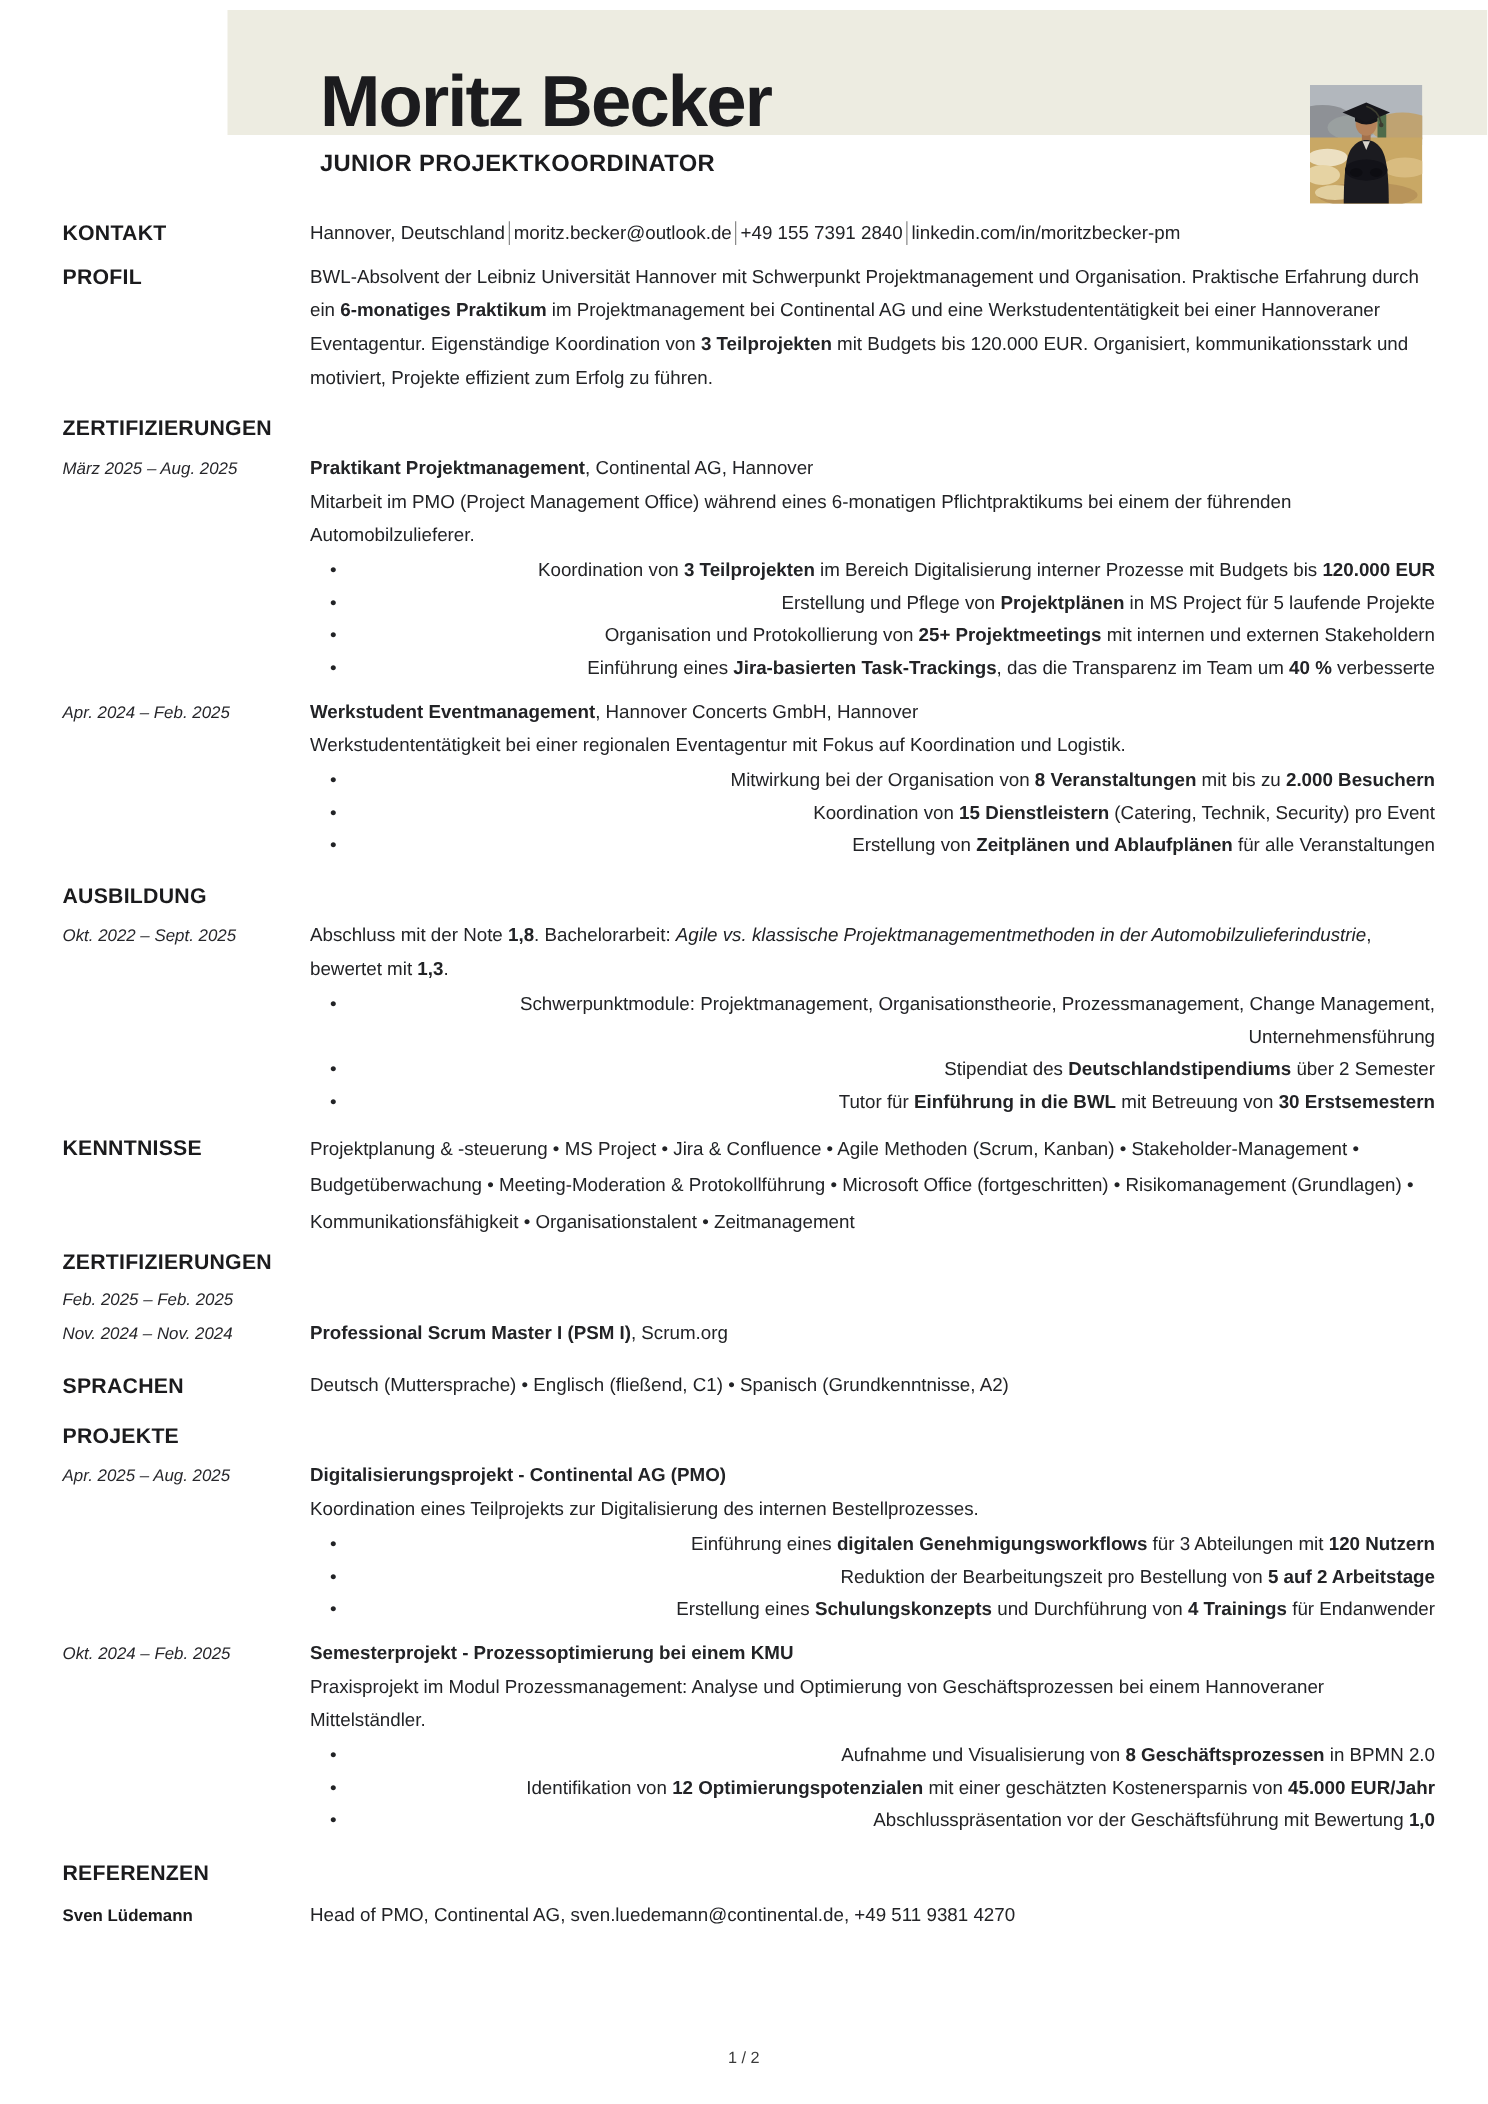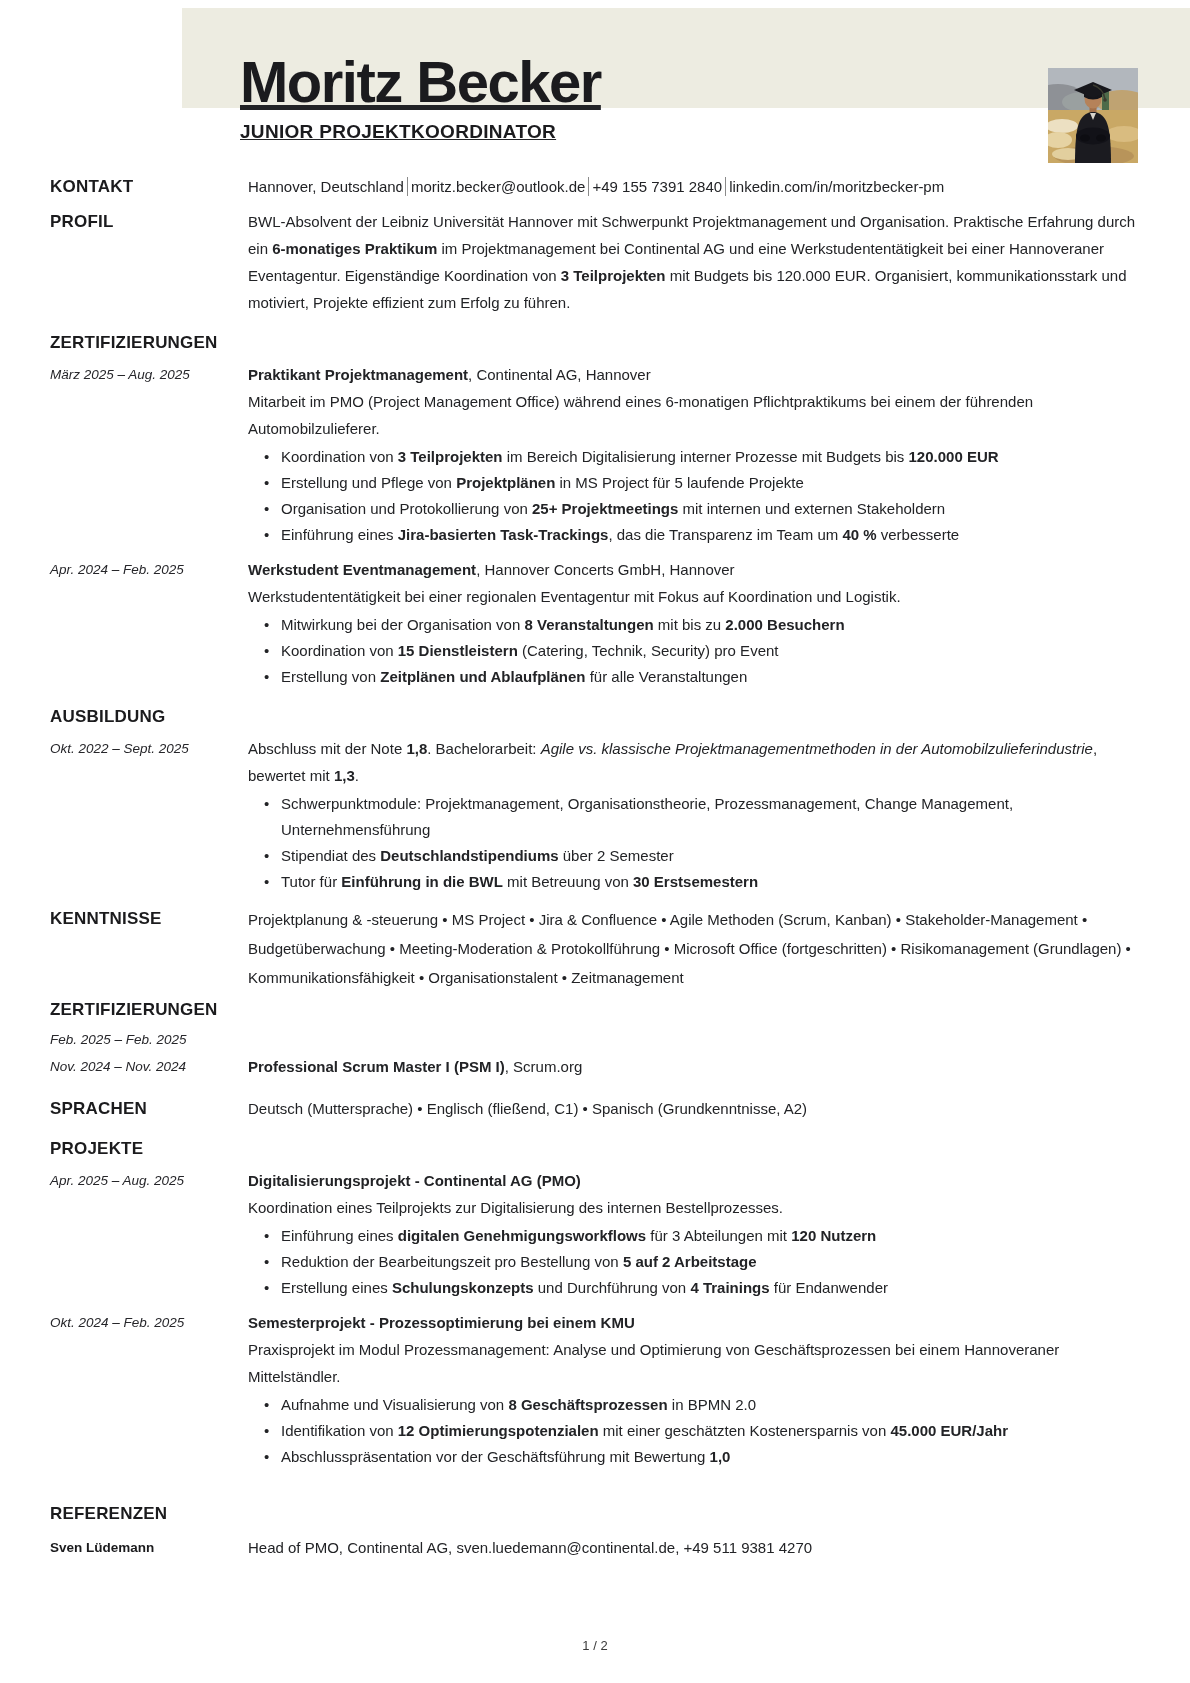--- a/index.html
+++ b/index.html
@@ -2,46 +2,46 @@
 <html lang="de"><head>
 <meta charset="utf-8">
 <style>
   * { margin:0; padding:0; box-sizing:border-box; }
   html,body { background:#ffffff; }
   body { font-family:"Liberation Sans","DejaVu Sans",sans-serif; color:#222326; }
   .page { position:relative; width:1190px; height:1683px; background:#ffffff; overflow:hidden; margin:0 auto; }
 
   .band { position:absolute; left:182px; right:0; top:8px; height:100px; background:#edece1; }
 
-  .header-text { position:absolute; left:240px; top:52px;text-decoration:underline; }
+  .header-text { position:absolute; left:256px; top:52px; }
   .name { font-size:58px; line-height:60px; font-weight:800; letter-spacing:-1.5px; color:#1b1b1e; }
   .subtitle { margin-top:9px; font-size:19px; font-weight:800; letter-spacing:.3px; color:#1b1b1e; }
 
   .photo { position:absolute; left:1048px; top:68px; width:90px; height:95px; overflow:hidden; }
   .photo svg { display:block; width:100%; height:100%; }
 
   .main { position:absolute; left:50px; top:173px; width:1098px; }
   .row { display:grid; grid-template-columns:198px 1fr; align-items:start; }
   .label { font-size:17px; font-weight:700; letter-spacing:.2px; color:#1b1b1d; line-height:24px; padding-top:2px; }
   .sec { font-size:17px; font-weight:800; letter-spacing:.2px; color:#1b1b1d; line-height:24px; }
   .dates { font-size:13.5px; font-style:italic; color:#26262a; line-height:27px; padding-right:16px; }
   .content { font-size:15px; line-height:27px; color:#222326; min-width:0; }
   .para { hyphens:auto; -webkit-hyphens:auto; }
   .etitle { line-height:27px; }
   b { font-weight:700; }
-  .bullets { margin-top:2px; }
+  .bullets { margin-top:2px;text-align:right; }
   .bullet { position:relative; padding-left:33px; line-height:26px; hyphens:auto; -webkit-hyphens:auto; }
   .bullet::before { content:"\2022"; position:absolute; left:16px; top:0; color:#222326; }
   .contact-line { display:flex; align-items:center; gap:3px; flex-wrap:wrap; }
   .sep { width:1px; height:19px; background:#8a8a8a; flex:0 0 auto; }
   .refname { font-size:13.5px; font-weight:700; color:#1b1b1d; line-height:27px; padding-right:16px; }
   .footer { position:absolute; left:0; right:0; top:1638px; text-align:center; font-size:13px; color:#3a3a3a; }
 
   .m0{margin-top:0} .m4{margin-top:4px} .m6{margin-top:6px} .m8{margin-top:8px}
-  .m10{margin-top:10px} .m15{margin-top:15px} .m17{margin-top:32px}
+  .m10{margin-top:10px} .m15{margin-top:15px} .m17{margin-top:17px}
 </style>
 </head>
 <body>
 
 <div class="page">
 
   <div class="band" style="background: rgb(237, 236, 225);"></div>
 
   <div class="header-text">
     <h1 class="name">Moritz Becker</h1>

